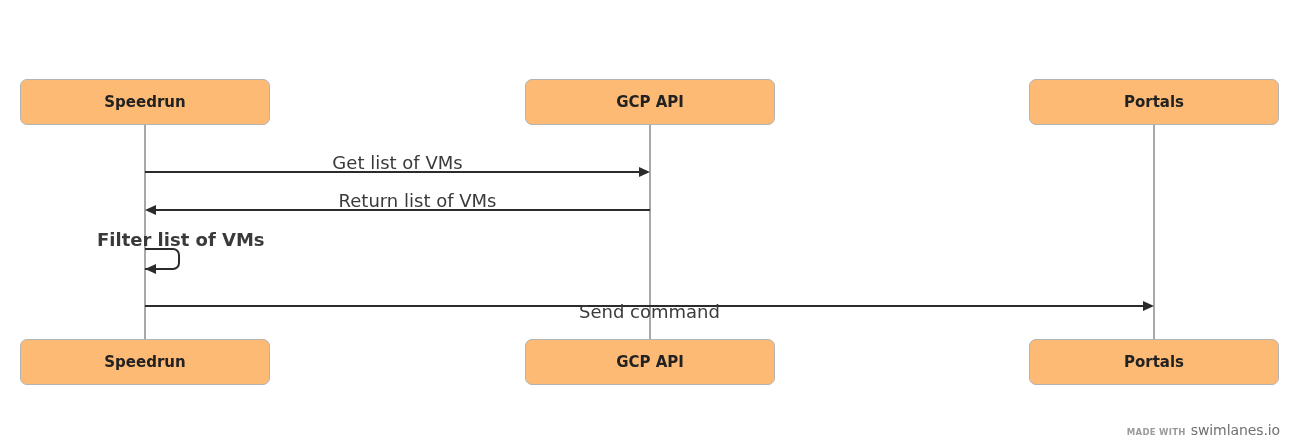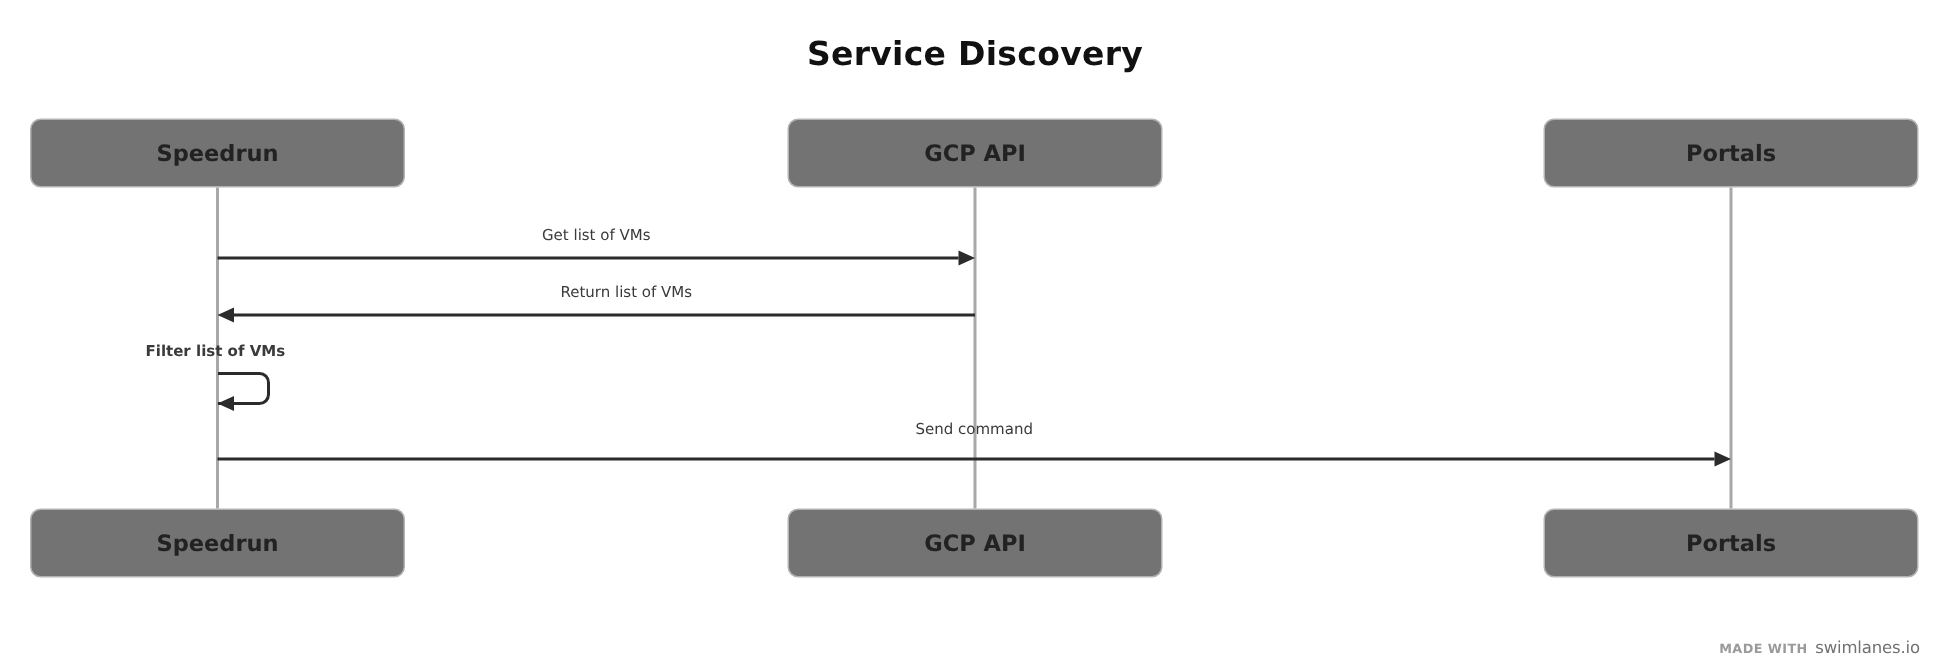--- a/index.html
+++ b/index.html
@@ -35,40 +35,40 @@
     letter-spacing: 0.2px;
   }
 
   .participant-box {
     position: absolute;
     box-sizing: border-box;
     width: 250px;
     height: 46px;
     border: 1.6px solid #b3b3b3;
     border-radius: 7px;
-    background: #737373;
+    background: #fdba74;
     display: flex;
     align-items: center;
     justify-content: center;
     font-size: 15px;
     font-weight: bold;
     color: #222222;
     z-index: 3;
   }
 
   .lifeline {
     position: absolute;
     width: 1.6px;
     background: #a8a8a8;
     z-index: 1;
   }
 
   .msg-label {
     position: absolute;
-    font-size: 10px;
+    font-size: 18px;
     color: #3a3a3a;
     white-space: nowrap;
     z-index: 4;
   }
   .msg-label.centered {
     text-align: center;
   }
 
   .msg-line {
     position: absolute;
@@ -115,31 +115,30 @@
     z-index: 5;
   }
   .footer .made-with {
     font-size: 8.5px;
     font-weight: bold;
     letter-spacing: 0.3px;
     color: #9a9a9a;
     text-transform: uppercase;
   }
   .footer .brand {
-    font-size: 11px;
+    font-size: 14px;
     color: #707070;
     letter-spacing: -0.1px;
   }
 </style>
 </head>
 <body>
 
 <div id="canvas">
 
-  <div class="diagram-title">Service Discovery</div>
 
   <div class="lifeline" style="left:144px; top:125px; height:214px;"></div>
   <div class="lifeline" style="left:649px; top:125px; height:214px;"></div>
   <div class="lifeline" style="left:1153px; top:125px; height:214px;"></div>
 
   <div class="participant-box" style="left:20px; top:79px;">
     <span>Speedrun</span>
   </div>
   <div class="participant-box" style="left:525px; top:79px;">
     <span>GCP API</span>
@@ -153,21 +152,21 @@
   <div class="arrow-head right" style="left:639px; top:166.5px;"></div>
 
   <div class="msg-label centered" style="left:145px; top:190px; width:505px;padding-left:20px;">Return list of VMs</div>
   <div class="msg-line" style="left:156px; top:209px; width:494px;"></div>
   <div class="arrow-head left" style="left:145px; top:204.5px;"></div>
 
   <div class="msg-label" style="left:97px; top:229px;font-weight:bold;">Filter list of VMs</div>
   <div class="self-loop" style="left:145px; top:248px; width:35px; height:22px;"></div>
   <div class="arrow-head left" style="left:145px; top:264px;"></div>
 
-  <div class="msg-label centered" style="left:145px; top:281px; width:1009px;">Send command</div>
+  <div class="msg-label centered" style="left:145px; top:301px; width:1009px;">Send command</div>
   <div class="msg-line" style="left:145px; top:305px; width:998px;"></div>
   <div class="arrow-head right" style="left:1143px; top:300.5px;"></div>
 
   <div class="participant-box" style="left:20px; top:339px;">
     <span>Speedrun</span>
   </div>
   <div class="participant-box" style="left:525px; top:339px;">
     <span>GCP API</span>
   </div>
   <div class="participant-box" style="left:1029px; top:339px;">

